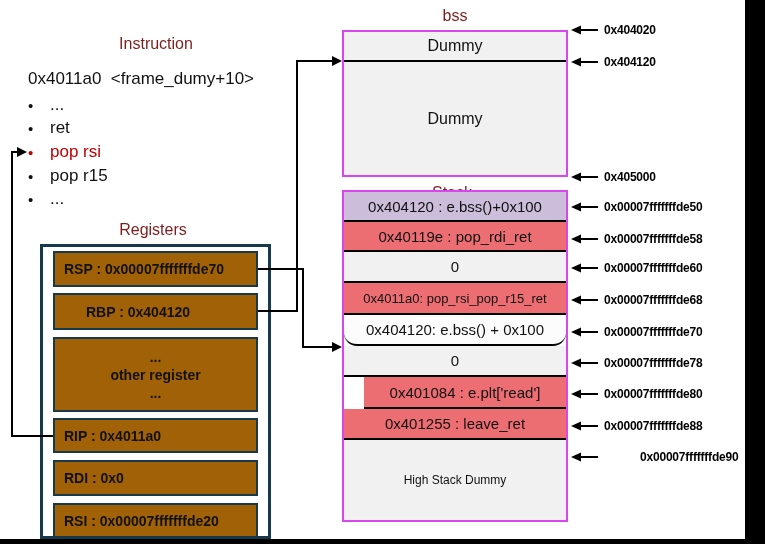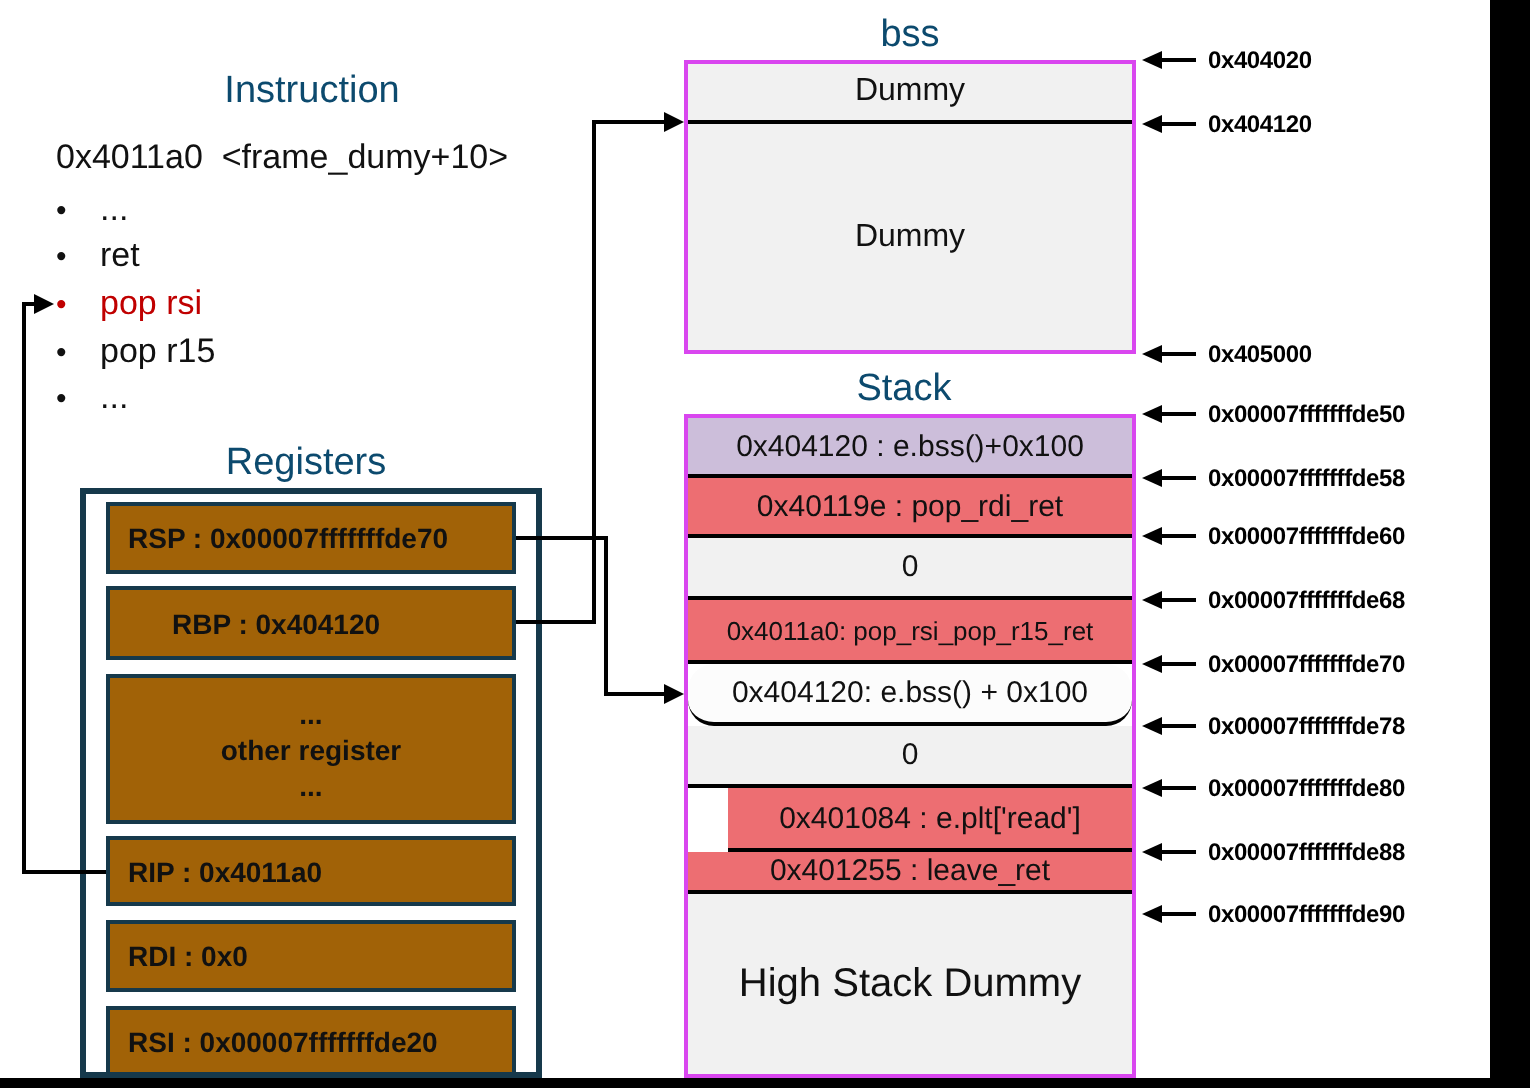--- a/index.html
+++ b/index.html
@@ -1,37 +1,37 @@
 <!DOCTYPE html>
 <html><head>
 <meta charset="utf-8">
 <style>
   html,body{margin:0;padding:0;background:#000;}
   #canvas{
     position:relative;width:765px;height:544px;background:#ffffff;
     overflow:hidden;font-family:"Liberation Sans",sans-serif;color:#111;
   }
   .abs{position:absolute;}
-  .title{font-size:19px;color:#0c4a6e;transform:translateX(-50%);white-space:nowrap;}
+  .title{font-size:16px;color:#7f1d1d;transform:translateX(-50%);white-space:nowrap;}
   
   .addr-line{left:28px;top:69px;font-size:17px;white-space:pre;color:#111;}
   .bullet-line{left:28px;height:20px;font-size:17px;white-space:nowrap;display:flex;align-items:center;}
   .bullet-dot{width:22px;font-size:15px;color:#111;}
   .hl{color:#c00000;}
   
   .reg-outer{left:40px;top:244px;width:231px;height:295px;border:3px solid #16394b;background:#fff;box-sizing:border-box;}
   .reg-row{left:53px;width:205px;border:2px solid #16394b;background:#a16207;box-sizing:border-box;
            font-size:14px;font-weight:bold;display:flex;align-items:center;padding-left:9px;white-space:pre;}
   .reg-multi{flex-direction:column;justify-content:center;padding-left:0;line-height:18px;text-align:center;}
   
   .mem-box{left:342px;width:226px;border:2px solid #d946ef;background:#fff;box-sizing:border-box;display:flex;flex-direction:column;}
   .cell{box-sizing:border-box;display:flex;align-items:center;justify-content:center;font-size:16px;border-bottom:2px solid #000;}
   .cell:last-child{border-bottom:none;flex:1;}
   .srow{box-sizing:border-box;display:flex;align-items:center;justify-content:center;font-size:15px;border-bottom:2px solid #000;white-space:nowrap;}
-  .srow:last-child{border-bottom:none;flex:1;font-size:20px;}
+  .srow:last-child{border-bottom:none;flex:1;font-size:12px;}
   .srow.small{font-size:13px;}
   .bg-purple{background:#ccbeda;}
   .bg-red{background:#ed6e72;}
   .bg-gray{background:#f1f1f1;}
   .bg-white{background:#fcfcfc;border-radius:13px;}
   
   .addr{left:604px;font-size:12px;font-weight:bold;white-space:nowrap;letter-spacing:-0.2px;color:#000;}
   
   .bar-right{left:745px;top:0;width:20px;height:544px;background:#000;}
   .bar-bottom{left:0;top:539px;width:765px;height:5px;background:#000;}
@@ -79,44 +79,44 @@
   </div>
   <div class="abs reg-row" style="top:418px;height:35px;">RIP : 0x4011a0</div>
   <div class="abs reg-row" style="top:460px;height:36px;">RDI : 0x0</div>
   <div class="abs reg-row" style="top:503px;height:35px;">RSI : 0x00007fffffffde20</div>
 
   <div class="abs mem-box" style="top:30px;height:147px;">
     <div class="cell bg-gray" style="height:30px;">Dummy</div>
     <div class="cell bg-gray">Dummy</div>
   </div>
 
-  <div class="abs mem-box" style="top:207px;height:332px;">
+  <div class="abs mem-box" style="top:190px;height:332px;">
     <div class="srow bg-purple" style="height:30px;">0x404120 : e.bss()+0x100</div>
     <div class="srow bg-red" style="height:30px;">0x40119e : pop_rdi_ret</div>
     <div class="srow bg-gray" style="height:31px;">0</div>
     <div class="srow bg-red small" style="height:32px;">0x4011a0: pop_rsi_pop_r15_ret</div>
     <div class="srow bg-white" style="height:31px;">0x404120: e.bss() + 0x100</div>
     <div class="srow bg-gray" style="height:31px;">0</div>
     <div class="srow bg-red" style="height:32px;margin-left:20px;">0x401084 : e.plt['read']</div>
-    <div class="srow bg-red" style="height:21px;">0x401255 : leave_ret</div>
+    <div class="srow bg-red" style="height:31px;">0x401255 : leave_ret</div>
     <div class="srow bg-gray">High Stack Dummy</div>
   </div>
 
   <div class="abs addr" style="top:23px;">0x404020</div>
   <div class="abs addr" style="top:55px;">0x404120</div>
   <div class="abs addr" style="top:170px;">0x405000</div>
   <div class="abs addr" style="top:200px;">0x00007fffffffde50</div>
   <div class="abs addr" style="top:232px;">0x00007fffffffde58</div>
   <div class="abs addr" style="top:261px;">0x00007fffffffde60</div>
   <div class="abs addr" style="top:293px;">0x00007fffffffde68</div>
   <div class="abs addr" style="top:325px;">0x00007fffffffde70</div>
   <div class="abs addr" style="top:356px;">0x00007fffffffde78</div>
   <div class="abs addr" style="top:387px;">0x00007fffffffde80</div>
   <div class="abs addr" style="top:419px;">0x00007fffffffde88</div>
-  <div class="abs addr" style="top:450px;">0x00007fffffffde90</div>
+  <div class="abs addr" style="top:450px;margin-left:36px;">0x00007fffffffde90</div>
 
   <svg class="overlay" width="765" height="544" viewBox="0 0 765 544">
     <g stroke="#000" stroke-width="2" fill="none">
 
       <g>
         <polyline points="53,436 12,436 12,152 18,152"></polyline>
         <polygon points="27,152 17,147 17,157" fill="#000" stroke="none"></polygon>
       </g>
 
       <g>

